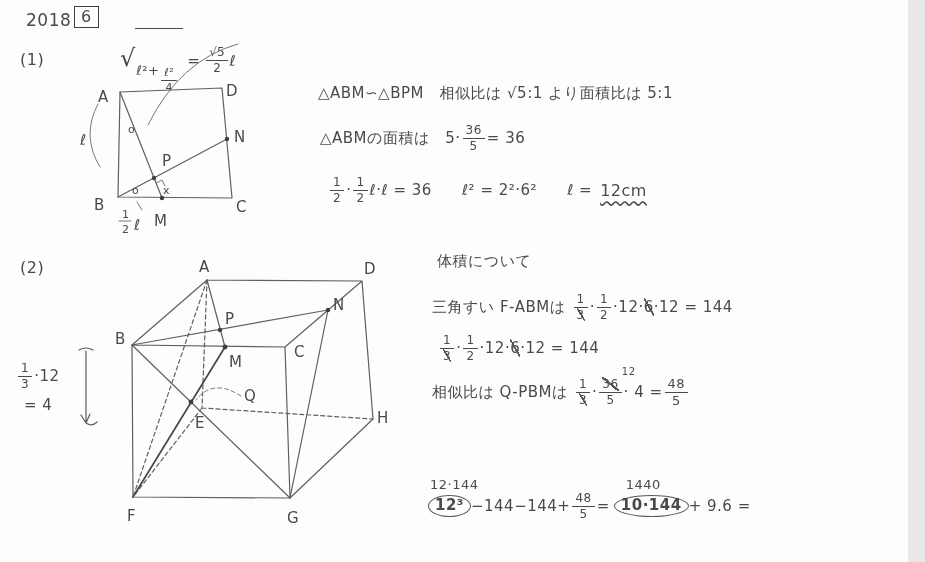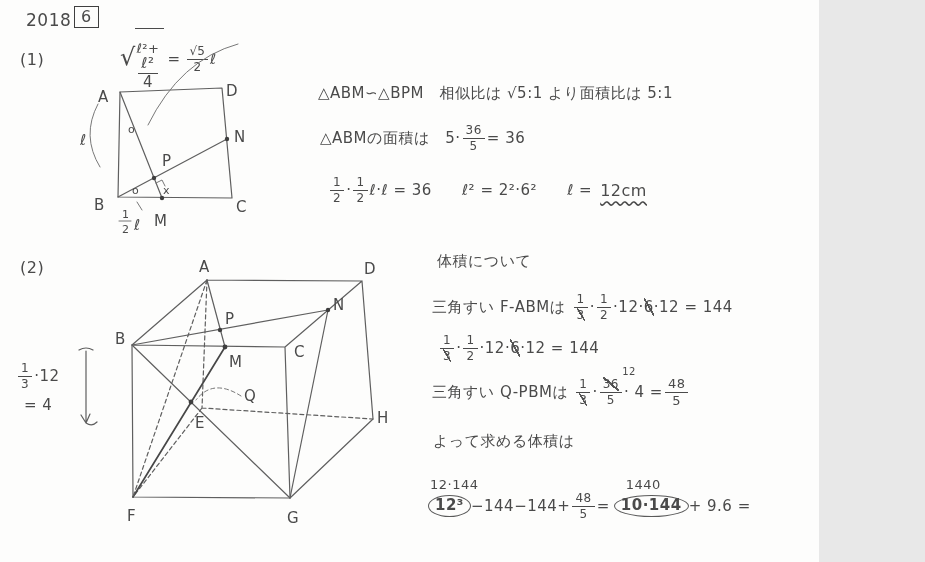--- a/index.html
+++ b/index.html
@@ -1,17 +1,17 @@
 <!DOCTYPE html>
 <html><head>
 <meta charset="utf-8">
 <style>
   html,body { margin:0; padding:0; background:#e8e8e8; }
   .sheet {
-    position:relative; width:819px; height:562px; background:#fdfdfc;
+    position:relative; width:908px; height:562px; background:#fdfdfc;
     font-family:"DejaVu Sans","Liberation Sans",sans-serif; color:#4a4a4a; overflow:hidden;
   }
   .abs { position:absolute; }
   .hw  { font-size:15px; letter-spacing:0.5px; white-space:nowrap; }
   .row { display:flex; align-items:center; }
 
   
   .frac { display:inline-flex; flex-direction:column; align-items:center;
           line-height:1.05; font-size:12px; margin:0 2px; vertical-align:middle; }
   .fnum { padding:0 3px 1px; border-bottom:1.4px solid #4a4a4a; position:relative; }
@@ -24,21 +24,21 @@
   .circled { border:1.4px solid #5a5a5a; border-radius:50%; padding:0 6px 2px; display:inline-block;font-weight:bold; }
   .rel { position:relative; }
   .note-above { position:absolute; top:-18px; left:2px; font-size:13px; white-space:nowrap; }
 
   .wavy { text-decoration-line:underline; text-decoration-style:wavy;
           text-decoration-color:#4a4a4a; text-underline-offset:5px; }
 
   .numbox { border:1.6px solid #3f3f3f; padding:0 6px 1px; display:inline-block; }
 
   .overline-expr { display:inline-flex; align-items:center; border-top:1.5px solid #4a4a4a;
-                   padding:12px 4px 0 1px;flex-direction:column; }
+                   padding:18px 4px 0 1px; }
   .sqrt-glyph { font-size:24px; line-height:0.8; transform:translateY(-2px); } .gap30 { margin-left:30px; } .gap8 { margin-left:8px; }
 
   svg .lbl { font-size:15px; fill:#4a4a4a; font-family:"DejaVu Sans","Liberation Sans",sans-serif; }
   svg .sm  { font-size:11px; }
   svg .stroke { stroke:#5f5f5f; fill:none; stroke-width:1.2; stroke-linecap:round; stroke-linejoin:round; }
   svg .heavy  { stroke:#474747; stroke-width:1.7; }
   svg .dash   { stroke-dasharray:4 3; }
   svg .thin   { stroke-width:1; stroke:#787878; }
   svg .dot    { fill:#3e3e3e; stroke:none; }
 </style>
@@ -50,21 +50,21 @@
   <div class="abs hw" style="left:26px; top:10px; font-size:17px;">2018</div>
   <div class="abs" style="left:74px; top:6px;">
     <span class="numbox hw" style="font-size:16px;">6</span>
   </div>
   <div class="abs hw" style="left:20px; top:50px; font-size:16px;">(1)</div>
 
   <div class="abs row" style="left:120px; top:28px;">
     <span class="sqrt-glyph">√</span>
       <span class="overline-expr hw" style="font-size:13px;">
         <span>ℓ²+</span>
-        <span class="frac" style="font-size:15px;">
+        <span class="frac" style="font-size:11px;margin-top:20px;">
           <span class="fnum">ℓ²</span>
           <span class="fden">4</span>
         </span>
       </span>
     <span class="hw" style="margin:0 4px;">=</span>
     <span class="frac" style="font-size:12px;">
         <span class="fnum">√5</span>
         <span class="fden">2</span>
       </span>
     <span class="hw">ℓ</span>
@@ -201,38 +201,37 @@
     <span class="frac">
         <span class="fnum">1</span>
         <span class="fden">2</span>
       </span>
     <span>·12·</span>
     <span class="cancel">6</span>
     <span>·12 = 144</span>
   </div>
 
   <div class="abs hw row" style="left:432px; top:377px;">
-    <span>三角すい Q-PBMは</span>
+    <span>相似比は Q-PBMは</span>
     <span class="frac gap8">
         <span class="fnum">1</span>
         <span class="fden cancel">3</span>
       </span>
     <span>·</span>
     <span class="frac">
         <span class="fnum"><span class="cancel">36</span><span class="csup">12</span></span>
         <span class="fden">5</span>
       </span>
     <span>· 4 =</span>
     <span class="frac" style="font-size:13px;">
         <span class="fnum">48</span>
         <span class="fden">5</span>
       </span>
   </div>
 
-  <div class="abs hw" style="left:433px; top:432px;">よって求める体積は</div>
 
   <div class="abs hw row" style="left:428px; top:492px;">
     <span class="rel">
       <span class="note-above">12·144</span>
       <span class="circled">12³</span>
     </span>
     <span>−144−144+</span>
     <span class="frac">
         <span class="fnum">48</span>
         <span class="fden">5</span>

